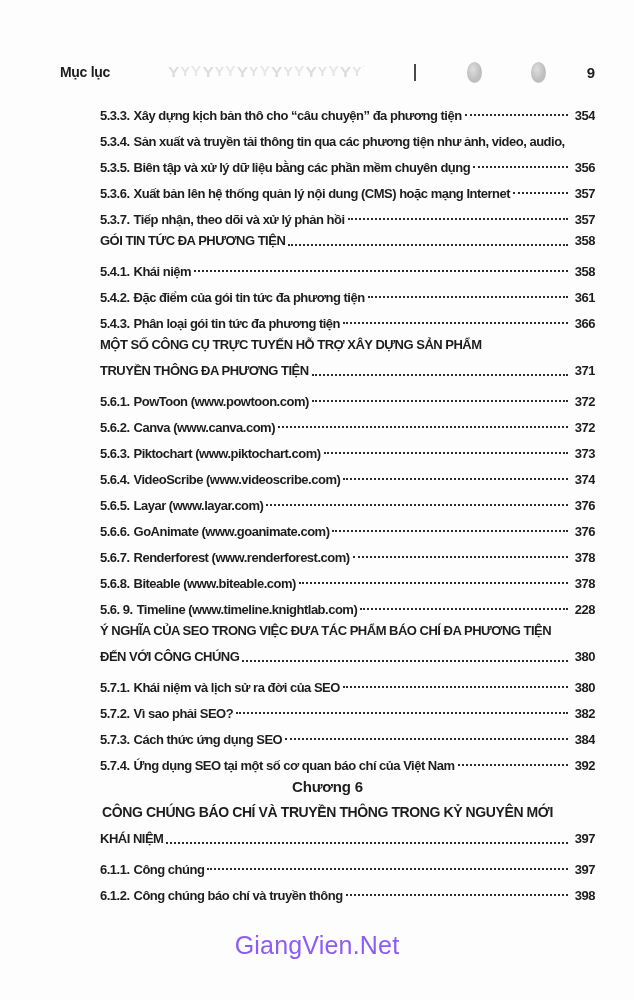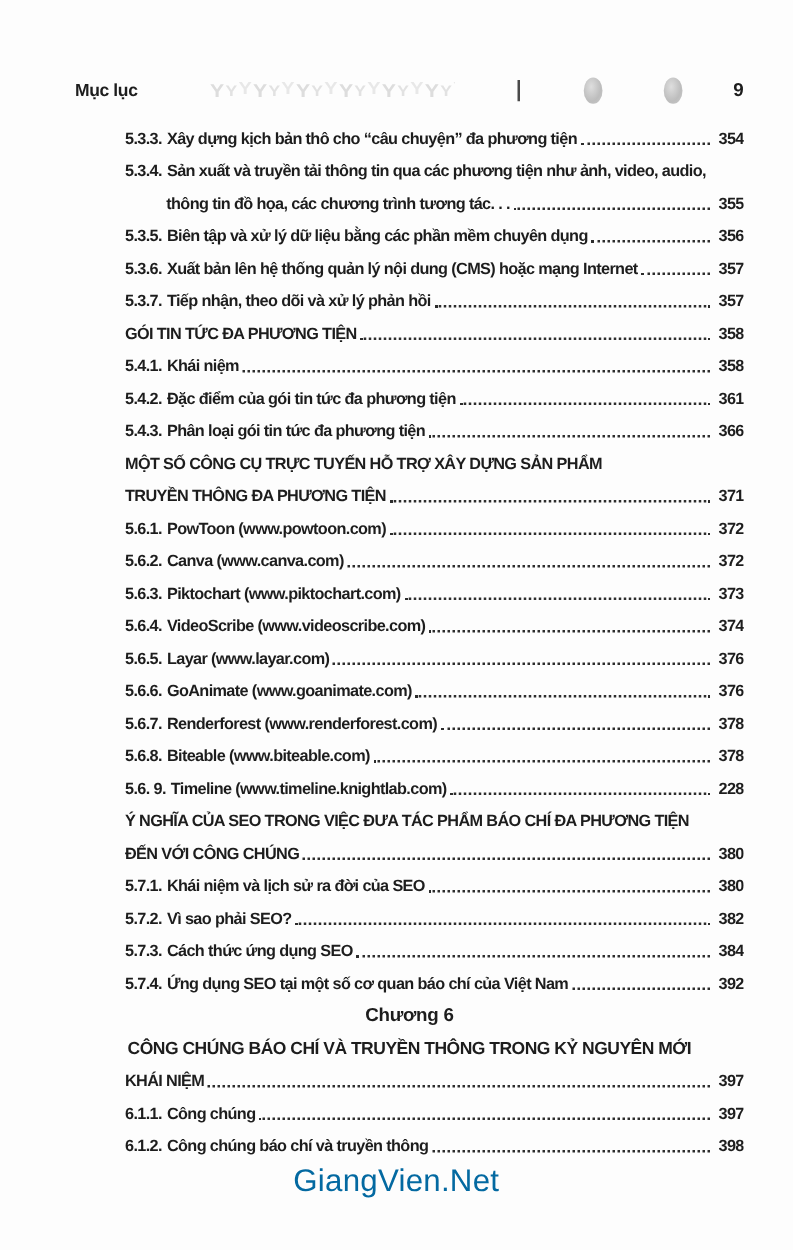--- a/index.html
+++ b/index.html
@@ -20,21 +20,21 @@
           background:radial-gradient(ellipse at 40% 35%, #dedede 0%, #bdbdbd 60%, #c9c9c9 100%); }
   .blob + .blob { margin-left:1px; }
   .page-number { flex:0 0 auto; font-weight:bold; font-size:15px; margin-left:-7px;
                  position:relative; z-index:1; }
   
   .toc { position:absolute; top:97px; left:60px; width:535px; }
   .row { height:26px; display:flex; align-items:center; font-weight:bold;
          font-size:13px; letter-spacing:-0.5px; white-space:nowrap; overflow:hidden; }
   .row .num { flex:0 0 auto; }
   .l1 .num { margin-left:10px; width:30px;margin-top:41px; }
-  .l2 { padding-left:40px; }
+  .l2 { padding-left:40px;align-items:flex-end; }
   .l2 .num { margin-right:4px; }
   .row.cont.l2 { padding-left:73px; }
   .row.cont.l1 { padding-left:40px;justify-content:space-between; }
   .txt { flex:0 0 auto; }
   .dots { flex:1 1 auto; min-width:6px; border-bottom:2px dotted #2c2c2c;
           align-self:flex-end; margin:0 3px 7px 3px; }
   .pg { flex:0 0 auto; min-width:24px; text-align:right; }
   .heading { height:26px; display:flex; align-items:center; justify-content:center;
              font-weight:bold; text-align:center; }
   .chapter-label { font-size:15px; letter-spacing:-0.2px; }
@@ -87,26 +87,20 @@
     <span class="num">5.3.3.</span>
     <span class="txt">Xây dựng kịch bản thô cho “câu chuyện” đa phương tiện</span>
     <span class="dots"></span>
     <span class="pg">354</span>
   </div>
       <div class="row l2">
     <span class="num">5.3.4.</span>
     <span class="txt">Sản xuất và truyền tải thông tin qua các phương tiện như ảnh, video, audio,</span>
 
   </div>
-      <div class="row l2 cont">
-
-    <span class="txt">thông tin đồ họa, các chương trình tương tác. . .</span>
-    <span class="dots"></span>
-    <span class="pg">355</span>
-  </div>
       <div class="row l2">
     <span class="num">5.3.5.</span>
     <span class="txt">Biên tập và xử lý dữ liệu bằng các phần mềm chuyên dụng</span>
     <span class="dots"></span>
     <span class="pg">356</span>
   </div>
       <div class="row l2">
     <span class="num">5.3.6.</span>
     <span class="txt">Xuất bản lên hệ thống quản lý nội dung (CMS) hoặc mạng Internet</span>
     <span class="dots"></span>
@@ -261,15 +255,15 @@
     <span class="pg">397</span>
   </div>
       <div class="row l2">
     <span class="num">6.1.2.</span>
     <span class="txt">Công chúng báo chí và truyền thông</span>
     <span class="dots"></span>
     <span class="pg">398</span>
   </div>
     </div>
 
-  <div class="watermark" style="color: #0369a1;">GiangVien.Net</div>
+  <div class="watermark" style="color: #8b5cf6;">GiangVien.Net</div>
 
 </div>
 
 </body></html>

